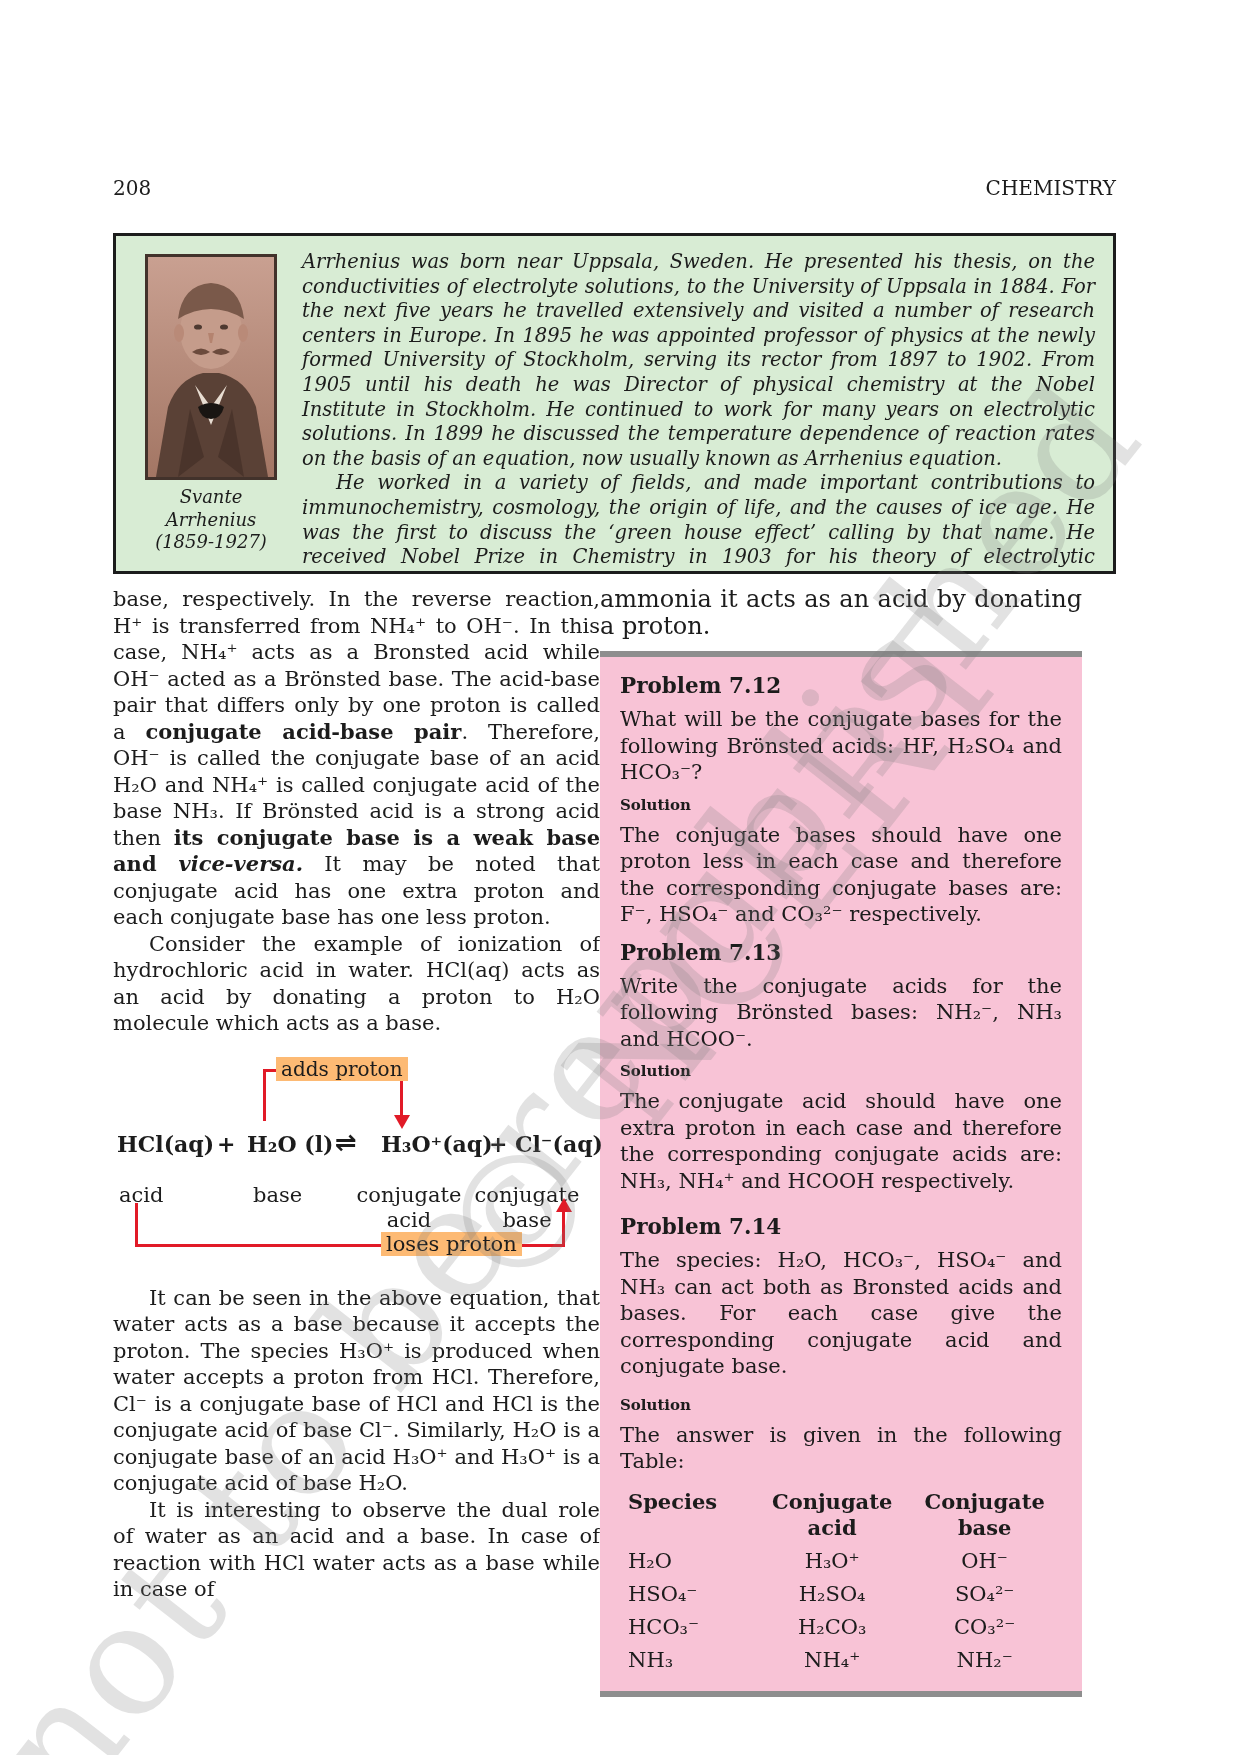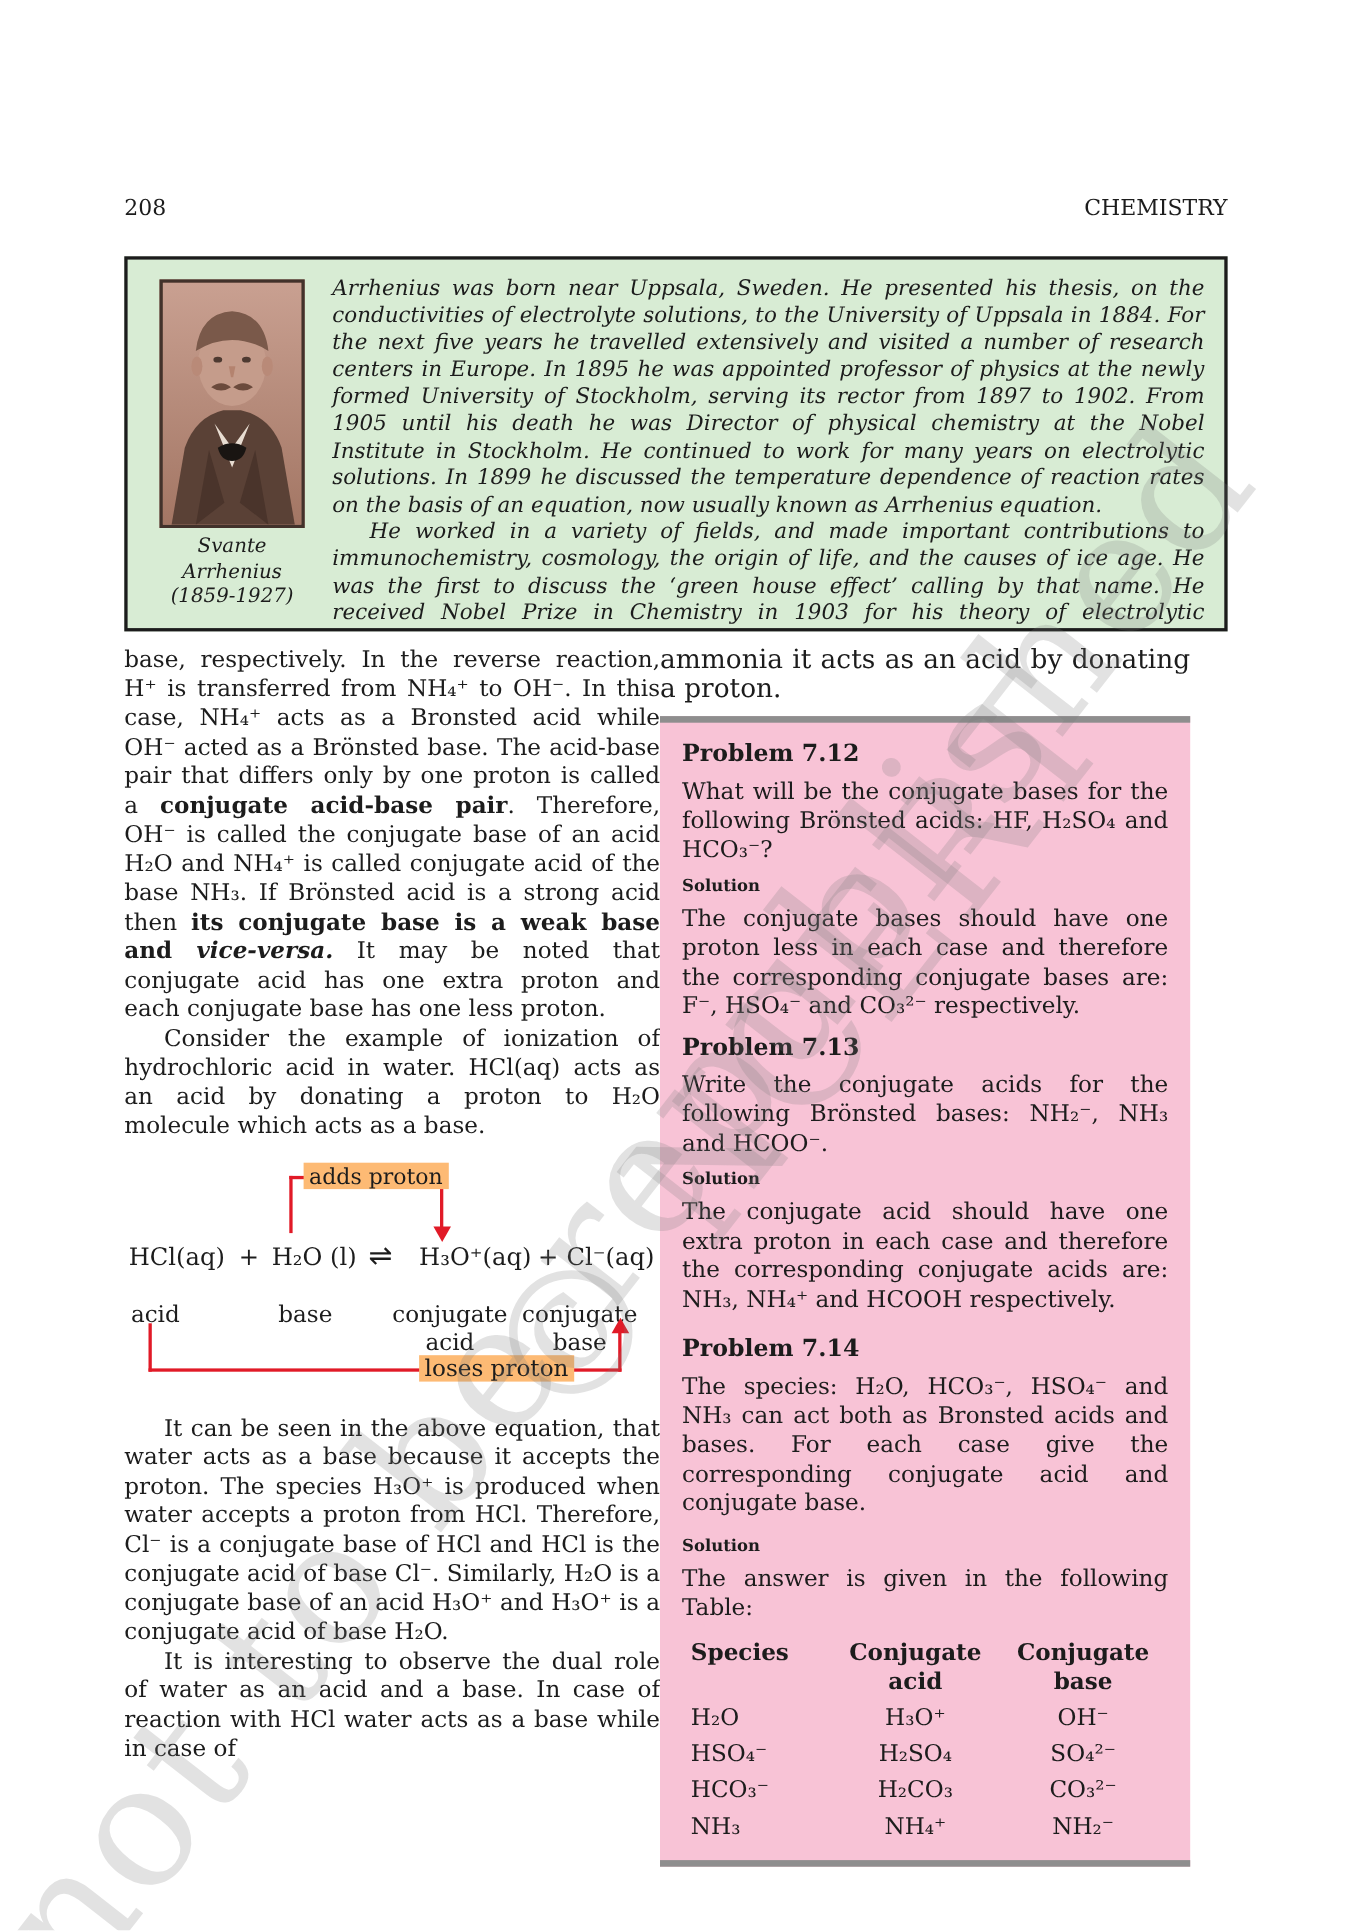--- a/index.html
+++ b/index.html
@@ -32,21 +32,21 @@
   
   .diagram{position:relative;height:228px;margin:14px 0 6px 0;font-size:22px;}
   .rline{position:absolute;background:#e11a27;}
   .arrow-down{position:absolute;width:0;height:0;
     border-left:8px solid transparent;border-right:8px solid transparent;
     border-top:14px solid #e11a27;}
   .arrow-up{position:absolute;width:0;height:0;
     border-left:8px solid transparent;border-right:8px solid transparent;
     border-bottom:14px solid #e11a27;}
   .dlabel{position:absolute;font-size:20px;background:#fdba74;padding:0 5px;white-space:nowrap;}
-  .eq{position:absolute;top:80px;white-space:nowrap;}
+  .eq{position:absolute;top:80px;white-space:nowrap;font-weight:bold;}
   .equil{font-family:"DejaVu Sans",sans-serif;font-size:26px;top:76px;}
   .role{position:absolute;top:132px;font-size:21px;line-height:25px;}
   .role.ctr{text-align:center;width:116px;}
   
   .intro-p{font-size:24px;line-height:26.5px;text-align:justify;margin:0;}
   .pbox{margin-top:12px;background:#f8c3d6;border-top:6px solid #8e8e8e;
     border-bottom:6px solid #8e8e8e;padding:10px 20px 16px 20px;}
   .ptitle{font-size:21.5px;font-weight:700;margin:12px 0 8px 0;}
   .ptitle.first{margin-top:6px;}
   .ptext{font-size:21px;line-height:26.5px;text-align:justify;margin:0 0 2px 0;}

